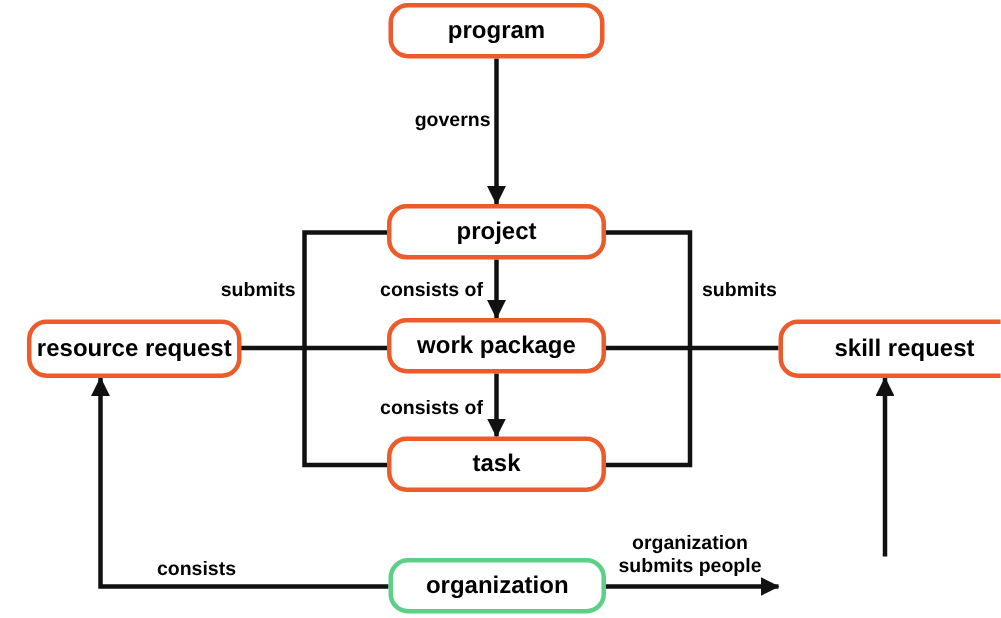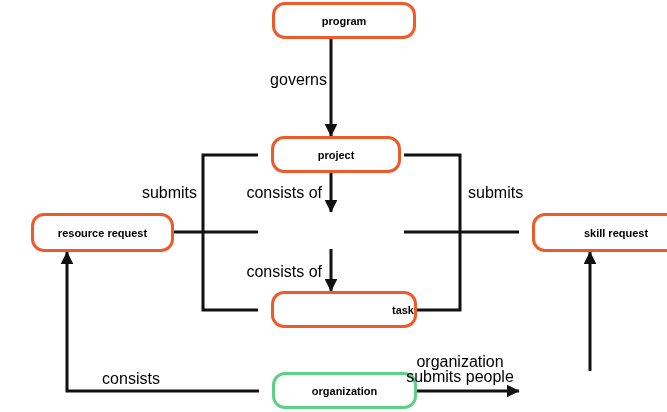--- a/index.html
+++ b/index.html
@@ -26,28 +26,27 @@
     fill:none;
   }
   .arrowhead{fill:var(--line);}
   .node{
     position:absolute;
     box-sizing:border-box;
     background:var(--background);
     border:3px solid var(--orange);
     border-radius:13px;
     display:flex;align-items:center;justify-content:center;
-    font-size:11px;font-weight:bold;color:var(--text);
+    font-size:16px;font-weight:bold;color:var(--text);
     white-space:nowrap;
-    margin-left:13px;
   }
   .node.green{border-color:var(--green);}
   .edge-label{
     position:absolute;
-    font-size:16px;font-weight:normal;color:var(--text);
+    font-size:13px;font-weight:bold;color:var(--text);
     white-space:nowrap;
     line-height:15px;
   }
   .ta-r{text-align:right;}
   .ta-l{text-align:left;}
   .ta-c{text-align:center;}
 </style>
 </head>
 <body>
 
@@ -72,26 +71,29 @@
 
     <path class="connector" d="M259 391 H67 V252" marker-end="url(#arrow)"></path>
     <path class="connector" d="M404 391 H519" marker-end="url(#arrow)"></path>
     <path class="connector" d="M590 371 V252" marker-end="url(#arrow)"></path>
   </svg>
 
   <div class="node" style="left:259px;top:2px;width:144px;height:37px;">
     <span>program</span>
   </div>
 
-  <div class="node" style="left:258px;top:136px;width:130px;height:37px;">
+  <div class="node" style="left:258px;top:136px;width:146px;height:37px;">
     <span>project</span>
   </div>
 
+  <div class="node" style="left:258px;top:212px;width:146px;height:37px;">
+    <span>work package</span>
+  </div>
 
-  <div class="node" style="left:258px;top:291px;width:146px;height:37px;justify-content:flex-end;">
+  <div class="node" style="left:258px;top:291px;width:146px;height:37px;">
     <span>task</span>
   </div>
 
   <div class="node" style="left:18px;top:213px;width:143px;height:39px;">
     <span>resource request</span>
   </div>
 
   <div class="node" style="left:519px;top:213px;width:168px;height:39px;">
     <span>skill request</span>
   </div>

